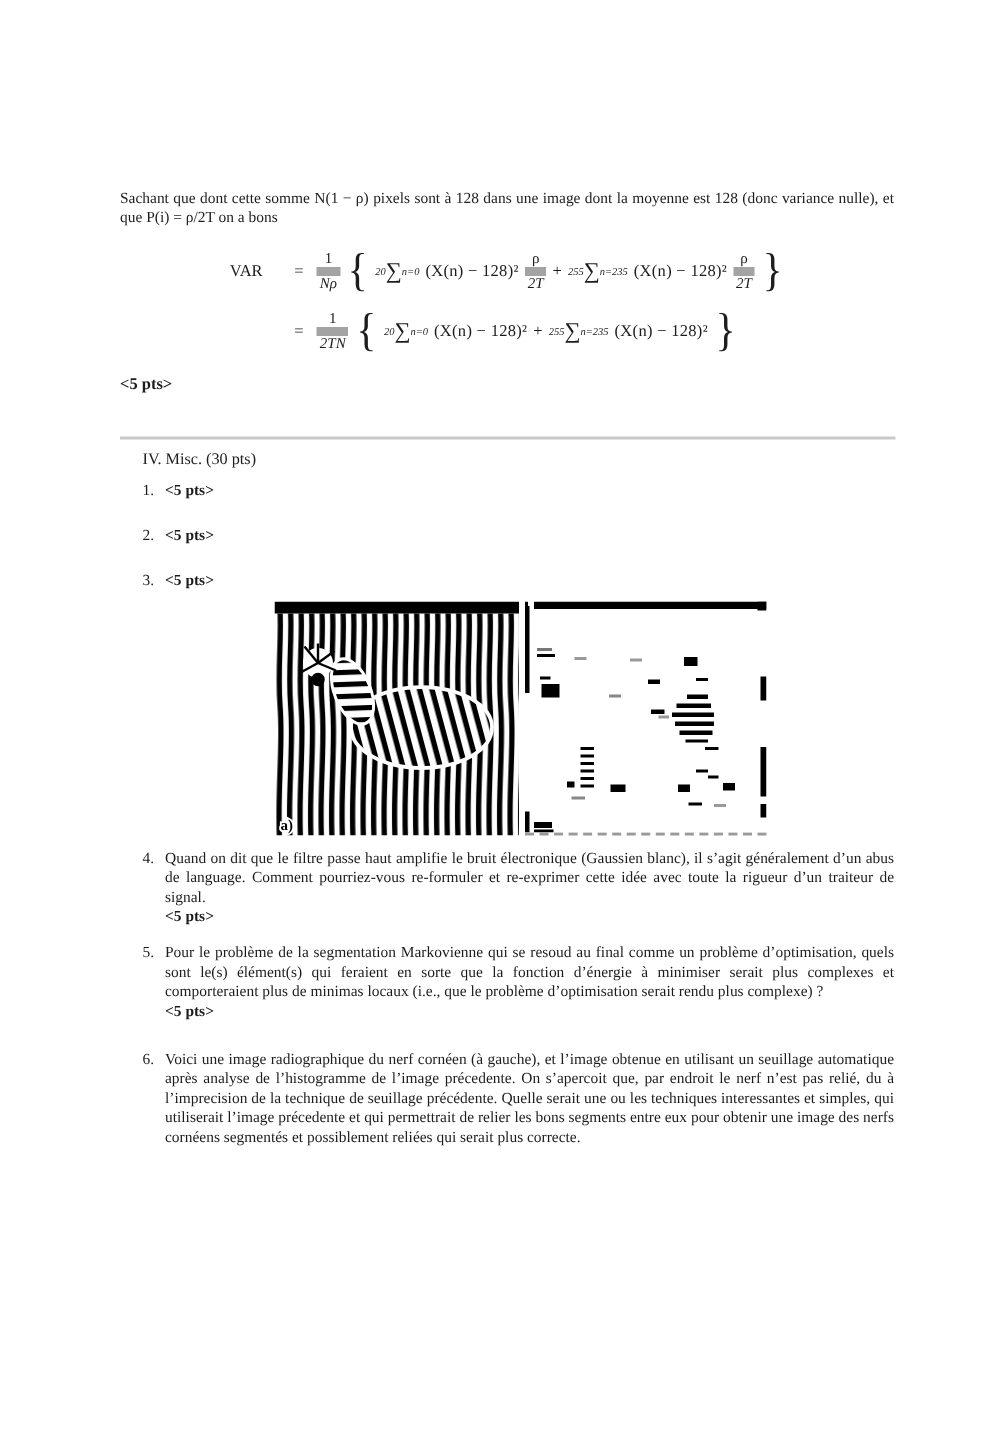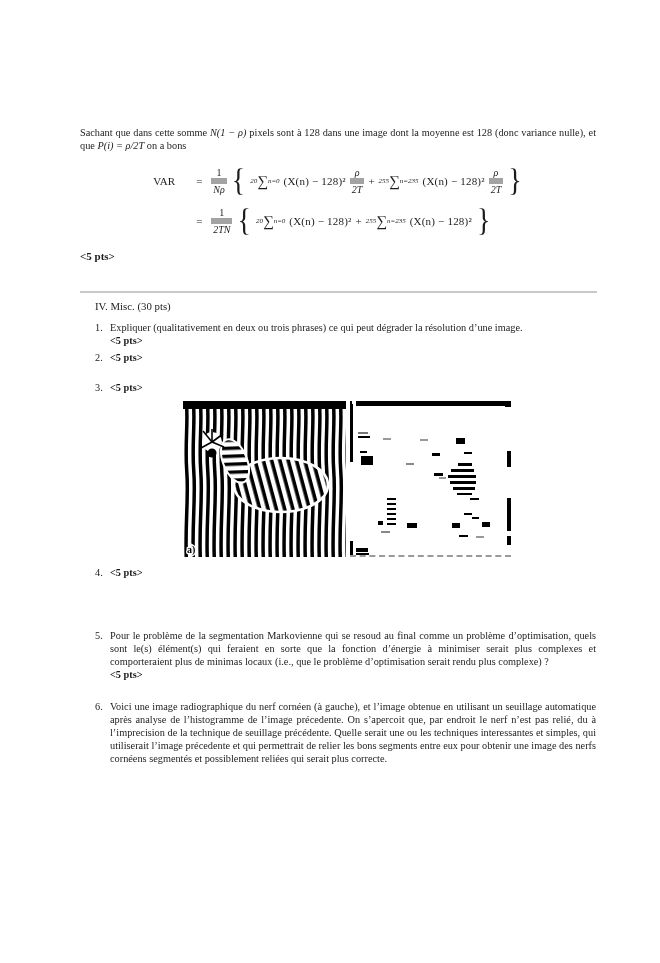--- a/index.html
+++ b/index.html
@@ -1,21 +1,21 @@
 <!DOCTYPE html>
 <html><head>
 <meta charset="utf-8">
 <style>
   html,body{margin:0;padding:0;background:#ffffff;}
   body{width:660px;height:963px;position:relative;overflow:hidden;
        font-family:"Liberation Serif",serif;color:#1c1c1c;}
   #page{position:absolute;inset:0;background:#fff;}
   .blk{position:absolute;left:80px;width:516px;}
   .bodytext{font-size:10.3px;line-height:13px;text-align:justify;}
-  .mi{font-style:italic;}
+  .mi{}
   sub.mi{font-size:7.5px;vertical-align:-2px;}
   .pts{font-weight:bold;font-size:10.3px;line-height:13px;}
   .pts-standalone{font-weight:bold;font-size:11px;}
   .rule{position:absolute;left:80px;width:517px;height:2px;background:#c9c9c9;}
   .section-title{position:absolute;left:95px;font-size:10.8px;}
   .section-title b{font-weight:normal;}
   
   .eqn{display:flex;justify-content:center;font-size:11px;}
   .eqn-inner{display:flex;flex-direction:column;align-items:flex-start;}
   .eqrow{display:flex;align-items:center;gap:4px;height:40px;}
@@ -39,21 +39,21 @@
   .img-left{width:163px;height:156px;position:relative;background:#fff;}
   .img-right{width:161px;height:156px;position:relative;background:#fff;
              box-sizing:border-box;border-bottom:2px dashed #9a9a9a;}
 </style>
 </head>
 <body>
 
 <div id="page">
 
   <div class="blk bodytext" style="top:126px">
-    <span>Sachant que dans cette somme </span><span class="mi">N(1 − ρ)</span><span> pixels sont à 128 dans une image dont la moyenne est 128 (donc variance nulle), et que </span><span class="mi">P(i) = ρ/2T</span><span> on a bons</span>
+    <span>Sachant que dont cette somme </span><span class="mi">N(1 − ρ)</span><span> pixels sont à 128 dans une image dont la moyenne est 128 (donc variance nulle), et que </span><span class="mi">P(i) = ρ/2T</span><span> on a bons</span>
   </div>
 
   <div class="blk eqn" style="top:161px">
     <div class="eqn-inner">
       <div class="eqrow">
         <span class="lhs">VAR</span>
         <span class="eqs">=</span>
         <span class="frac">
             <span class="num">1</span>
             <span class="den">Nρ</span>
@@ -112,21 +112,20 @@
 
   <div class="rule" style="top:291px"></div>
 
   <div class="section-title" style="top:300px">
     <b>IV. Misc.</b><span> (30 pts)</span>
   </div>
 
   <div class="blk q" style="top:321px">
     <span class="qnum">1.</span>
     <div class="qbody">
-      <p class="qtext">Expliquer (qualitativement en deux ou trois phrases) ce qui peut dégrader la résolution d’une image.</p>
       <div class="pts">&lt;5 pts&gt;</div>
     </div>
   </div>
 
   <div class="blk q" style="top:351px">
     <span class="qnum">2.</span>
     <div class="qbody">
       <div class="pts">&lt;5 pts&gt;</div>
     </div>
   </div>
@@ -219,20 +218,21 @@
           <rect x="126" y="135" width="8" height="2" fill="#999"></rect>
           <rect x="6" y="147" width="12" height="4" fill="#000"></rect>
           <rect x="6" y="152" width="13" height="2" fill="#000"></rect>
         </svg>
     </div>
   </div>
 
   <div class="blk q" style="top:566px">
     <span class="qnum">4.</span>
     <div class="qbody">
+      <p class="qtext">Quand on dit que le filtre passe haut amplifie le bruit électronique (Gaussien blanc), il s’agit généralement d’un abus de language. Comment pourriez-vous re-formuler et re-exprimer cette idée avec toute la rigueur d’un traiteur de signal.</p>
       <div class="pts">&lt;5 pts&gt;</div>
     </div>
   </div>
 
   <div class="blk q" style="top:629px">
     <span class="qnum">5.</span>
     <div class="qbody">
       <p class="qtext">Pour le problème de la segmentation Markovienne qui se resoud au final comme un problème d’optimisation, quels sont le(s) élément(s) qui feraient en sorte que la fonction d’énergie à minimiser serait plus complexes et comporteraient plus de minimas locaux (i.e., que le problème d’optimisation serait rendu plus complexe) ?</p>
       <div class="pts">&lt;5 pts&gt;</div>
     </div>

